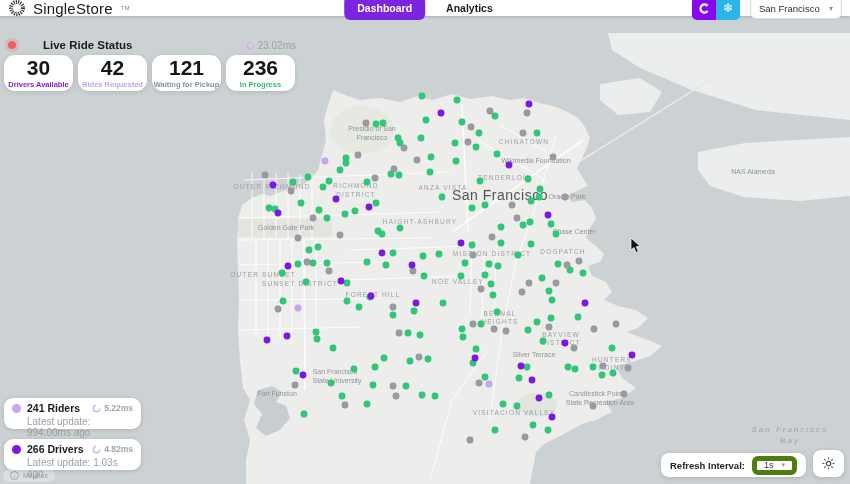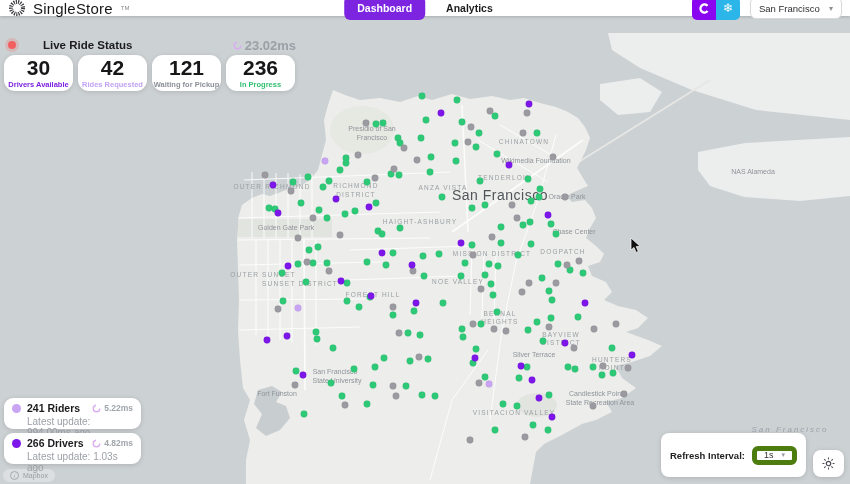--- a/index.html
+++ b/index.html
@@ -35,40 +35,40 @@
   .select-box .chev { color:#8f8f96; font-size:8px; }
   .city-select { width:92px; justify-content:space-between; }
 
   
   .status-head { position:absolute; top:37px; left:4px; width:292px; height:16px; z-index:20;
     display:flex; align-items:center;gap:20px; }
   .live-dot { width:8px; height:8px; border-radius:50%; background:#f25f5f;
     box-shadow:0 0 0 3px rgba(242,95,95,.22); margin:0 7px 0 4px; }
   .status-title { font-size:11.5px; font-weight:700; color:#1c1c1e; }
   .latency { margin-left:auto; display:flex; align-items:center; gap:3px;
-    font-size:13px; color:#9aa0a6; font-weight:700; }
+    font-size:10px; color:#9aa0a6; font-weight:400; }
   .stats-row { position:absolute; top:55px; left:4px; display:flex; gap:5px; z-index:20; }
   .stat-card { width:69px; height:36px; background:#fff; border-radius:11px;
     box-shadow:0 1px 5px rgba(0,0,0,.13); display:flex; flex-direction:column;
     align-items:center; justify-content:center; gap:2px; }
   .stat-value { font-size:21px; font-weight:700; color:#17171a; line-height:1; }
   .stat-label { font-size:7.5px; font-weight:700; }
 
   
   .legend-card { position:absolute; left:4px; width:137px; height:31px; background:#fff;
     border-radius:9px; box-shadow:0 1px 5px rgba(0,0,0,.15); z-index:20; padding:4px 8px 0 8px; }
   .legend-top { display:flex; align-items:center; }
   .legend-dot { width:9px; height:9px; border-radius:50%; margin-right:6px; }
   .legend-name { font-size:10.5px; font-weight:700; color:#1b1b1e; }
   .legend-lat { margin-left:auto; display:flex; align-items:center; gap:3px;
     font-size:8.5px; color:#a0a5ab; font-weight:600; }
   .legend-sub { font-size:10px; color:#9b9fa5; margin:2px 0 0 15px; }
 
   
-  .refresh-card { position:absolute; right:44px; bottom:7px; height:44px; background:#fff;
+  .refresh-card { position:absolute; right:44px; bottom:7px; height:24px; background:#fff;
     border-radius:8px; box-shadow:0 1px 5px rgba(0,0,0,.15); z-index:20;
     display:flex; align-items:center; gap:7px; padding:0 9px; }
   .refresh-label { font-size:9.5px; font-weight:700; color:#222226; }
   .refresh-select { border:5px solid #4d7c0f; border-radius:6px; height:19px;
     display:flex; align-items:center; gap:8px; padding:0 7px; font-size:9px; color:#333; }
   .theme-btn { position:absolute; right:6px; bottom:7px; width:31px; height:27px; background:#fff;
     border-radius:8px; box-shadow:0 1px 5px rgba(0,0,0,.15); z-index:20; border:none;
     display:flex; align-items:center; justify-content:center; cursor:pointer; }
 
   .attribution { position:absolute; left:3px; bottom:2px; z-index:15; display:flex; align-items:center;
@@ -478,21 +478,21 @@
     <span class="legend-lat">
       <svg width="9" height="9" viewBox="0 0 10 10">
         <circle cx="5" cy="5" r="3.6" fill="none" stroke="#d9aef0" stroke-width="1.6" stroke-dasharray="16 7"></circle>
       </svg>
       <span>5.22ms</span>
     </span>
   </div>
   <div class="legend-sub">Latest update: 994.00ms ago</div>
 </div>
 
-<div class="legend-card" style="bottom:20px;">
+<div class="legend-card" style="bottom:14px;">
   <div class="legend-top">
     <span class="legend-dot" style="background: rgb(124, 22, 233);"></span>
     <span class="legend-name">266 Drivers</span>
     <span class="legend-lat">
       <svg width="9" height="9" viewBox="0 0 10 10">
         <circle cx="5" cy="5" r="3.6" fill="none" stroke="#d9aef0" stroke-width="1.6" stroke-dasharray="16 7"></circle>
       </svg>
       <span>4.82ms</span>
     </span>
   </div>

